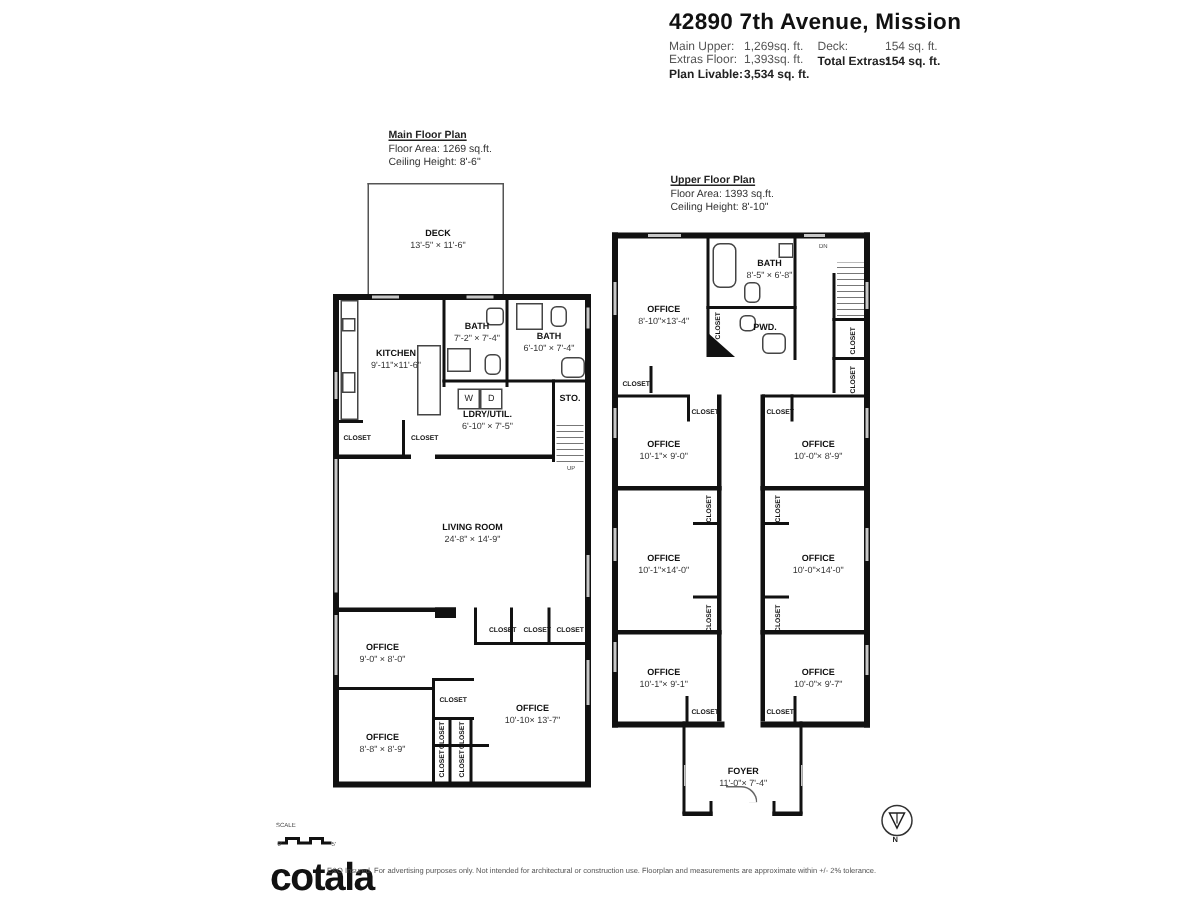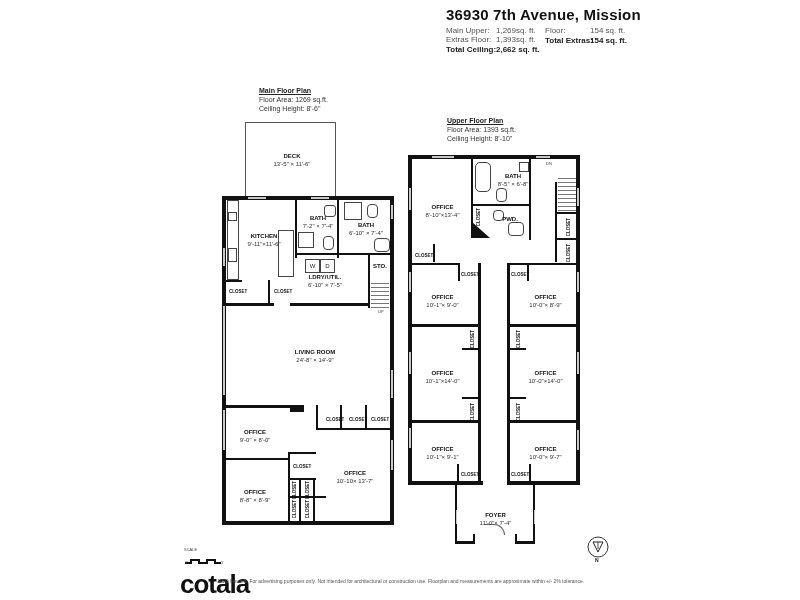--- a/index.html
+++ b/index.html
@@ -15,29 +15,29 @@
   .room .n{font-weight:bold;color:#111;font-size:6px;}
   .closet{position:absolute;font-size:4.5px;font-weight:bold;color:#111;}
   .vert{writing-mode:vertical-rl;transform:rotate(180deg);}
   .fix{position:absolute;border:1px solid #444;background:#fff;}
   .foot{left:180px;top:569px;font-size:26px;font-weight:bold;color:#111;letter-spacing:-1px;}
   .disc{left:218px;top:578px;font-size:5px;color:#555;}
 </style>
 </head>
 <body>
 
-<div class="abs title">36930 7th Avenue, Mission</div>
+<div class="abs title">42890 7th Avenue, Mission</div>
 <div class="abs stat" style="left:446px;top:26px;">Main Upper:</div>
 <div class="abs stat" style="left:496px;top:26px;">1,269sq. ft.</div>
 <div class="abs stat" style="left:446px;top:35px;">Extras Floor:</div>
 <div class="abs stat" style="left:496px;top:35px;">1,393sq. ft.</div>
-<div class="abs stat" style="left:545px;top:26px;">Floor:</div>
+<div class="abs stat" style="left:545px;top:26px;">Deck:</div>
 <div class="abs stat" style="left:590px;top:26px;">154 sq. ft.</div>
-<div class="abs stat" style="left:446px;top:45px;font-weight:bold;color:#222;">Total Ceiling:</div>
-<div class="abs stat" style="left:496px;top:45px;font-weight:bold;color:#222;">2,662 sq. ft.</div>
+<div class="abs stat" style="left:446px;top:45px;font-weight:bold;color:#222;">Plan Livable:</div>
+<div class="abs stat" style="left:496px;top:45px;font-weight:bold;color:#222;">3,534 sq. ft.</div>
 <div class="abs stat" style="left:545px;top:36px;font-weight:bold;color:#222;">Total Extras:</div>
 <div class="abs stat" style="left:590px;top:36px;font-weight:bold;color:#222;">154 sq. ft.</div>
 
 <div class="abs ph" style="left:259px;top:86px;">
   <div class="h">Main Floor Plan</div>
   <div>Floor Area: 1269 sq.ft.</div>
   <div>Ceiling Height: 8'-6"</div>
 </div>
 
 <div class="abs ph" style="left:447px;top:116px;">

